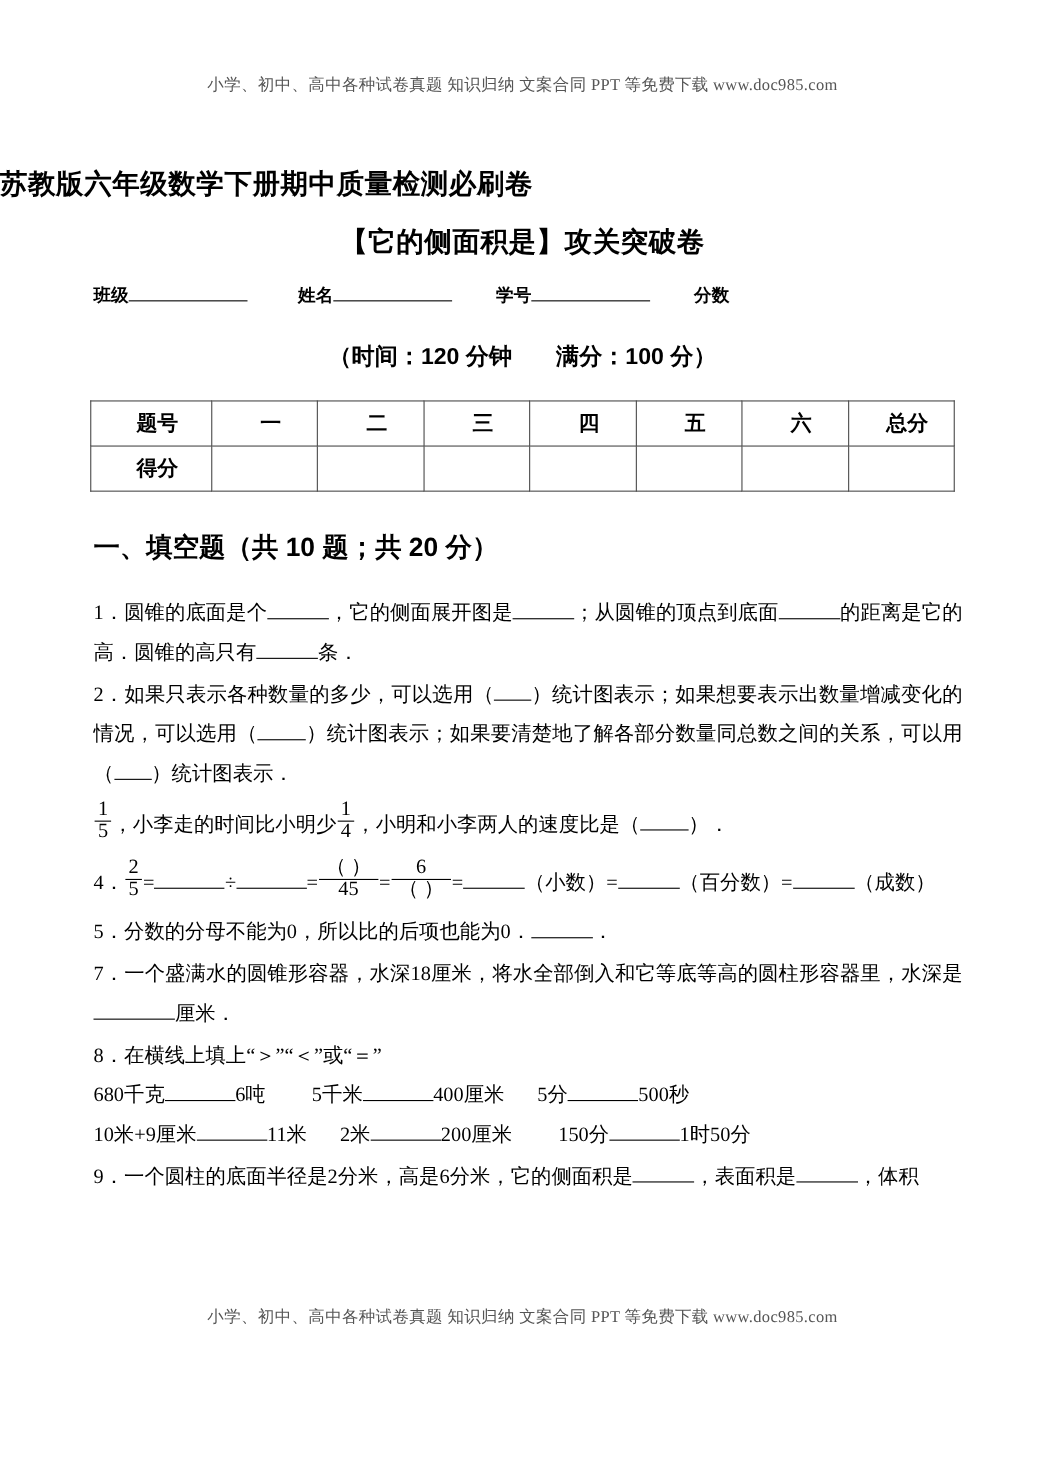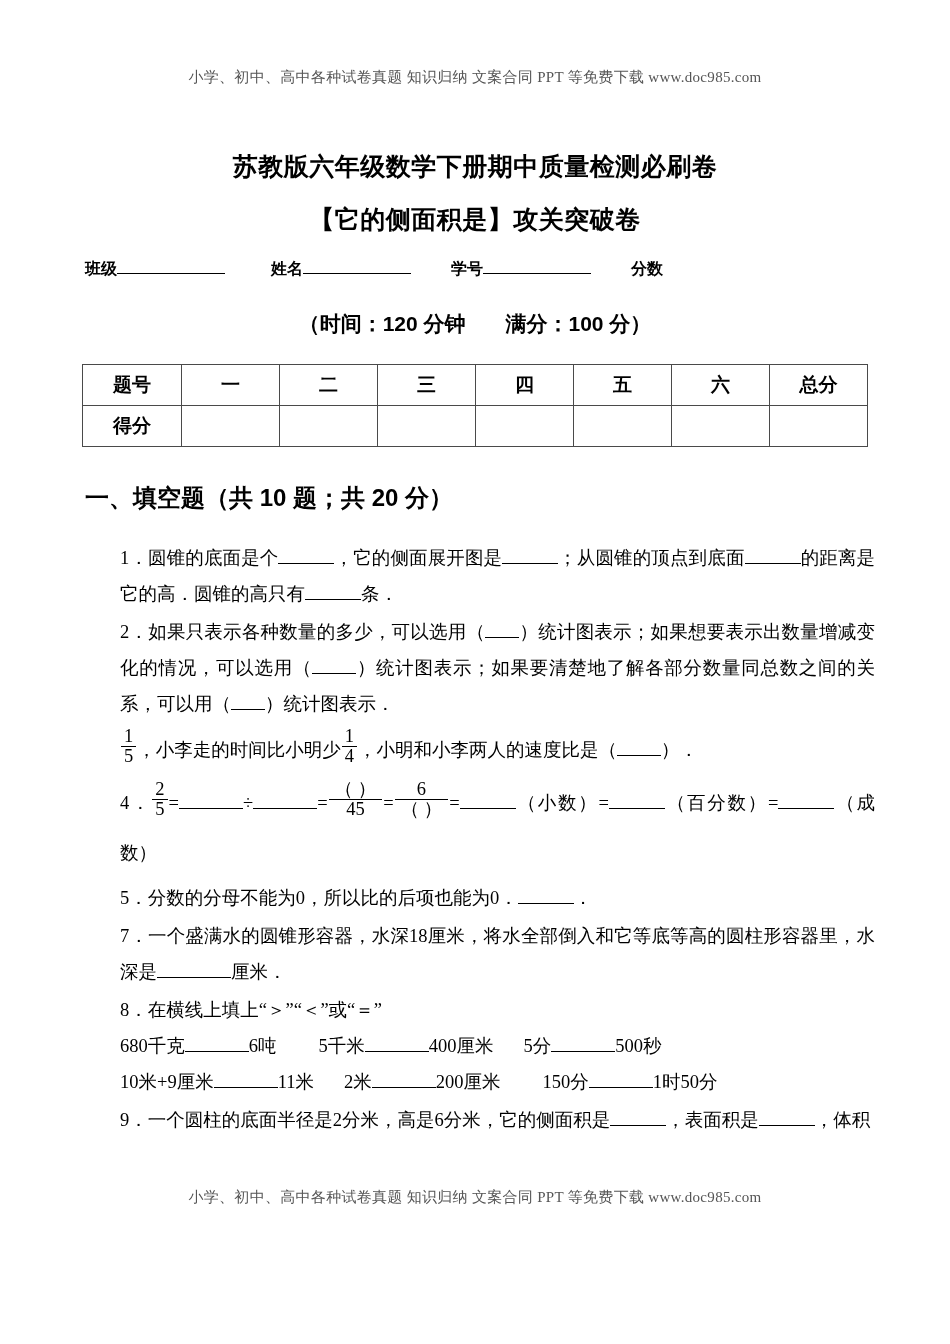--- a/index.html
+++ b/index.html
@@ -37,21 +37,21 @@
   }
   .watermark-header { top: 68px; }
   .watermark-footer { top: 1188px; }
 
   
   .title-main {
     position: absolute;
     left: 0;
     top: 150px;
     width: 950px;
-    text-align: center;
+    text-align: left;
     font-family: "Liberation Sans", "DejaVu Sans", sans-serif;
     font-weight: bold;
     font-size: 25px;
     letter-spacing: 0.5px;
   }
   .title-sub {
     position: absolute;
     left: 0;
     top: 203px;
     width: 950px;
@@ -107,20 +107,21 @@
     table-layout: fixed;
   }
   .score-table td {
     border: 1.3px solid #4a4a4a;
     height: 38px;
     text-align: center;
     vertical-align: middle;
     font-family: "Liberation Sans", "DejaVu Sans", sans-serif;
     font-weight: bold;
     font-size: 19px;
+    padding-left: 12px;
   }
   .score-table td.head-col { width: 96px; }
 
   
   .content {
     position: absolute;
     left: 85px;
     top: 480px;
     width: 790px;
     font-size: 18.5px;
@@ -128,21 +129,20 @@
   }
   .section-head {
     font-family: "Liberation Sans", "DejaVu Sans", sans-serif;
     font-weight: bold;
     font-size: 24px;
     margin-bottom: 24px;
   }
   .q {
     margin-bottom: 2px;
     text-align: justify;
-    margin-left: 35px;
   }
   .q-text { }
   .u {
     display: inline-block;
     border-bottom: 1.4px solid #000;
     height: 16px;
     vertical-align: baseline;
   }
   .u-md { width: 56px; }
   .u-lg { width: 64px; }

